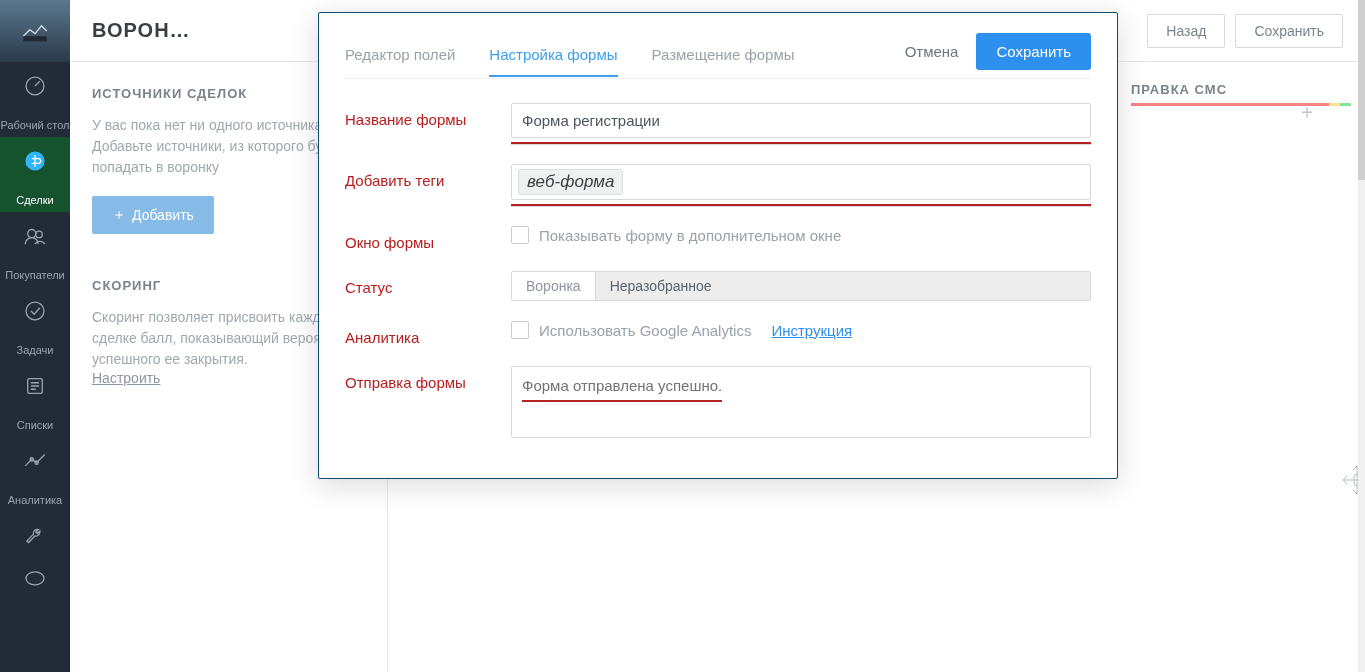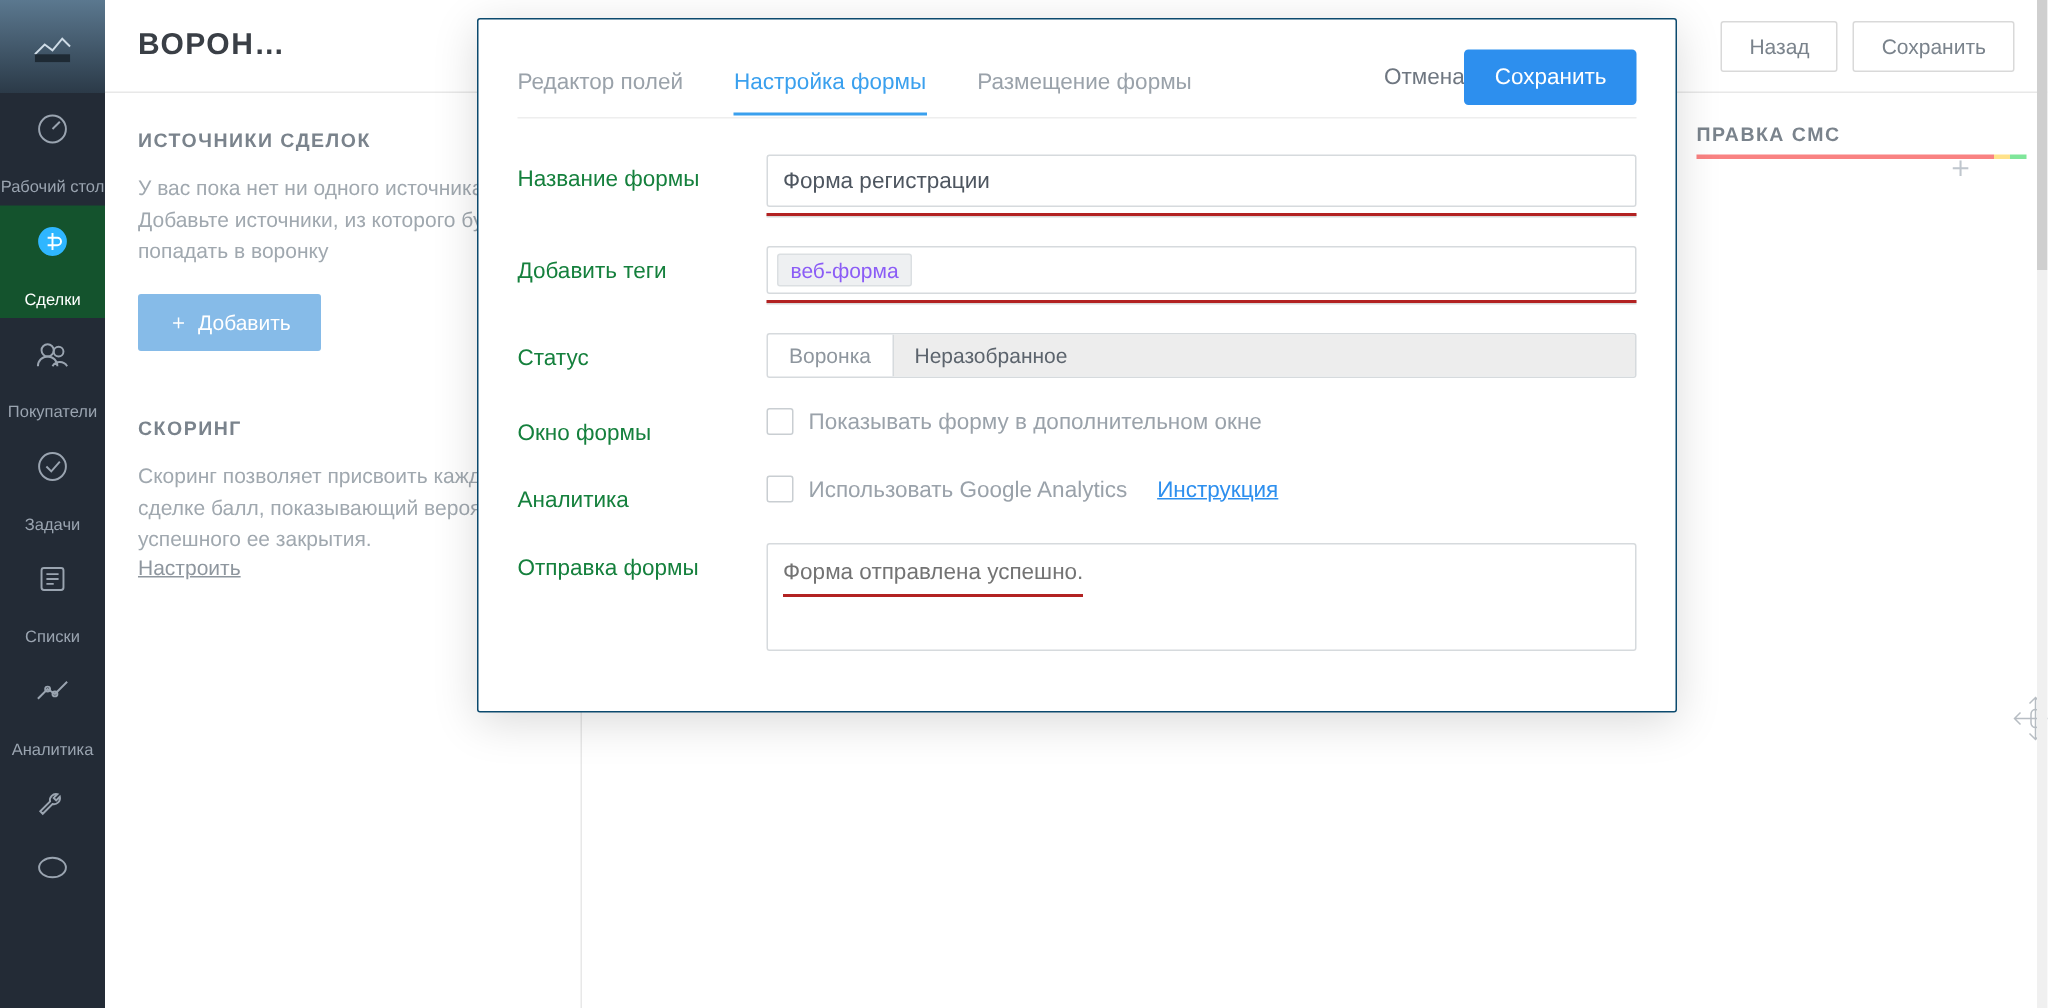--- a/index.html
+++ b/index.html
@@ -33,31 +33,31 @@
 .pipeline { flex:1; position:relative; background:#fff; }
 .stage { position:absolute; right:14px; top:20px; font-size:13px; letter-spacing:1px; color:#7a838c; font-weight:600; }
 .stage .stripe { width:220px; height:3px; margin-top:6px; background:linear-gradient(to right,#f98282 0%, #f98282 90%, #ffe28a 90%, #ffe28a 95%, #7fe69a 95%); }
 .plus-col { position:absolute; right:48px; top:36px; color:#bfc6cd; font-size:20px; }
 
 
 .modal { position:absolute; left:318px; top:12px; width:800px; background:#fff; border:1px solid #0c4a6e; box-shadow:0 6px 30px rgba(0,0,0,.15); border-radius:2px; padding:20px 26px 40px 26px; z-index:50; }
 .modal .tabs { display:flex; gap:34px; align-items:center; border-bottom:1px solid #eee; }
 .modal .tab { padding:12px 0; font-size:15px; color:#9aa2aa; cursor:pointer; border-bottom:2px solid transparent; }
 .modal .tab.active { color:#3aa0ee; border-bottom-color:#3aa0ee; }
-.modal .tab-actions { margin-left:auto; display:flex; gap:0; align-items:center; margin-bottom:8px; }
+.modal .tab-actions { margin-left:auto; display:flex; gap:18px; align-items:center; margin-bottom:8px; }
 .modal .tab-actions .cancel { color:#6e7680; font-size:15px; cursor:pointer; }
 .modal .tab-actions .save { background:#2d8fee; color:#fff; border:none; padding:10px 20px; border-radius:3px; font-size:15px; cursor:pointer; }
 .modal .form { padding-top:24px; display:flex; flex-direction:column; gap:20px; }
 .modal .row { display:flex; align-items:flex-start; gap:18px; }
-.modal .row .lbl { width:148px; padding-top:8px; font-size:15px; color:#15803d; }
+.modal .row .lbl { width:148px; padding-top:8px; font-size:15px; color:#b91c1c; }
 .modal .row .ctrl { flex:1; }
 .modal input[type=text], .modal textarea { width:100%; border:1px solid #d6dadd; padding:8px 10px; font-size:15px; color:#4e5660; border-radius:2px; outline:none; }
 .modal .underline-red { height:2px; background:#b22222; margin-top:4px; box-shadow:0 1px 0 rgba(0,0,0,.15); }
 .tag-input { display:flex; align-items:center; border:1px solid #d6dadd; padding:4px 6px; border-radius:2px; gap:6px; }
-.tag { background:#eef0f2; border:1px solid #dbdfe2; padding:2px 8px; font-size:14px; color:#8b5cf6; border-radius:2px; }
+.tag { background:#eef0f2; border:1px solid #dbdfe2; padding:2px 8px; font-size:17px; color:#404040; border-radius:2px;font-style:italic; }
 .status-select { display:flex; width:100%; border:1px solid #d6dadd; border-radius:2px; overflow:hidden; }
 .status-select .seg { padding:6px 14px; font-size:14px; }
 .status-select .seg:first-child { color:#8e969e; border-right:1px solid #d6dadd; }
 .status-select .seg.sel { background:#ededed; color:#5c646d; flex:1; }
 .chkrow { display:flex; align-items:center; gap:10px; color:#9aa2aa; font-size:15px; }
 .chk { width:18px; height:18px; border:1px solid #c9ced2; border-radius:2px; cursor:pointer; }
 .instr { color:#2d8fee; text-decoration:underline; cursor:pointer; margin-left:10px; }
 .msgbox { border:1px solid #d6dadd; padding:10px; border-radius:2px; min-height:72px; }
 .msgbox .msg { font-size:15px; color:#737373; display:inline-block; border-bottom:2px solid #b22222; padding-bottom:6px; }
 
@@ -216,33 +216,33 @@
     <div class="row">
       <div class="lbl">Добавить теги</div>
       <div class="ctrl">
         <div class="tag-input">
           <span class="tag">веб-форма</span>
         </div>
         <div class="underline-red"></div>
       </div>
     </div>
     <div class="row">
+      <div class="lbl">Окно формы</div>
+      <div class="ctrl chkrow">
+        <span class="chk"></span>
+        <span>Показывать форму в дополнительном окне</span>
+      </div>
+    </div>
+    <div class="row">
       <div class="lbl">Статус</div>
       <div class="ctrl">
         <div class="status-select">
           <div class="seg">Воронка</div>
           <div class="seg sel">Неразобранное</div>
         </div>
-      </div>
-    </div>
-    <div class="row">
-      <div class="lbl">Окно формы</div>
-      <div class="ctrl chkrow">
-        <span class="chk"></span>
-        <span>Показывать форму в дополнительном окне</span>
       </div>
     </div>
     <div class="row">
       <div class="lbl">Аналитика</div>
       <div class="ctrl chkrow">
         <span class="chk"></span>
         <span>Использовать Google Analytics</span>
         <span class="instr">Инструкция</span>
       </div>
     </div>

